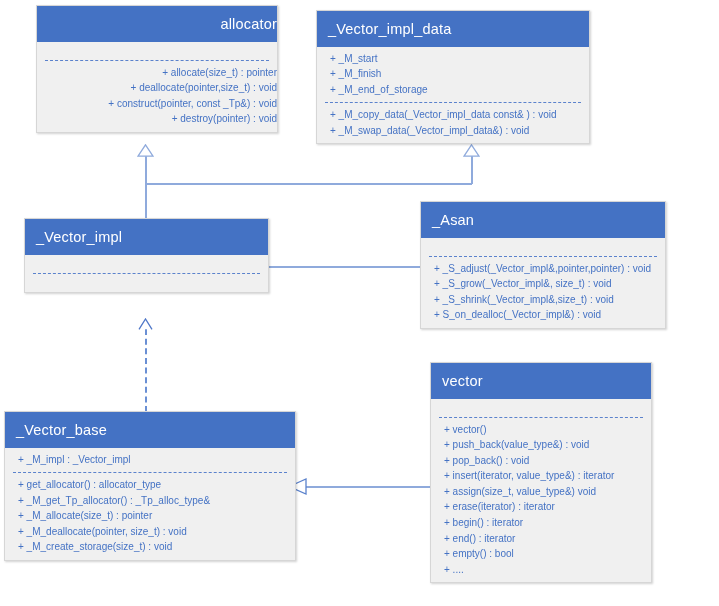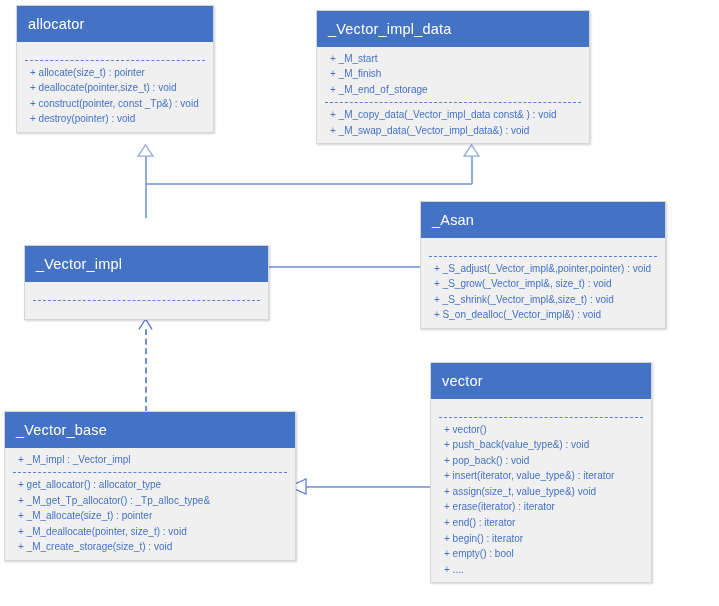--- a/index.html
+++ b/index.html
@@ -100,21 +100,21 @@
     </svg>
   </div>
 
   <div class="edge h" style="left:305px; top:486px; width:126px;"></div>
   <div class="tri-left" style="position:absolute; left:288px; top:478px;">
     <svg width="19" height="17" viewBox="0 0 19 17">
       <polygon points="1.2,8.5 18,1 18,16 " fill="#ffffff" stroke="#5b82cc" stroke-width="1.3"></polygon>
     </svg>
   </div>
 
-  <div class="uml-class" style="left:16px; top:5px; width:198px;">
+  <div class="uml-class" style="left:36px; top:5px; width:242px;text-align:right;">
     <div class="uml-header">allocator</div>
     <div class="uml-compartment empty-pad"></div>
     <div class="uml-divider"></div>
     <div class="uml-compartment">
       <div class="uml-row">+ allocate(size_t) : pointer</div>
       <div class="uml-row">+ deallocate(pointer,size_t) : void</div>
       <div class="uml-row">+ construct(pointer, const _Tp&amp;) : void</div>
       <div class="uml-row">+ destroy(pointer) : void</div>
     </div>
   </div>
@@ -126,21 +126,21 @@
       <div class="uml-row">+ _M_finish</div>
       <div class="uml-row">+ _M_end_of_storage</div>
     </div>
     <div class="uml-divider"></div>
     <div class="uml-compartment">
       <div class="uml-row">+ _M_copy_data(_Vector_impl_data const&amp; ) : void</div>
       <div class="uml-row">+ _M_swap_data(_Vector_impl_data&amp;) : void</div>
     </div>
   </div>
 
-  <div class="uml-class" style="left:24px; top:218px; width:245px;margin-top:27px;">
+  <div class="uml-class" style="left:24px; top:218px; width:245px;">
     <div class="uml-header">_Vector_impl</div>
     <div class="uml-compartment empty-pad"></div>
     <div class="uml-divider"></div>
     <div class="uml-compartment empty-pad"></div>
   </div>
 
   <div class="uml-class" style="left:420px; top:201px; width:246px;">
     <div class="uml-header">_Asan</div>
     <div class="uml-compartment empty-pad"></div>
     <div class="uml-divider"></div>
@@ -171,20 +171,20 @@
     <div class="uml-header">vector</div>
     <div class="uml-compartment empty-pad"></div>
     <div class="uml-divider"></div>
     <div class="uml-compartment">
       <div class="uml-row">+ vector()</div>
       <div class="uml-row">+ push_back(value_type&amp;) : void</div>
       <div class="uml-row">+ pop_back() : void</div>
       <div class="uml-row">+ insert(iterator, value_type&amp;) : iterator</div>
       <div class="uml-row">+ assign(size_t, value_type&amp;) void</div>
       <div class="uml-row">+ erase(iterator) : iterator</div>
+      <div class="uml-row">+ begin() : iterator</div>
       <div class="uml-row">+ end() : iterator</div>
-      <div class="uml-row">+ begin() : iterator</div>
       <div class="uml-row">+ empty() : bool</div>
       <div class="uml-row">+ ....</div>
     </div>
   </div>
 
 </div>
 
 </body></html>

